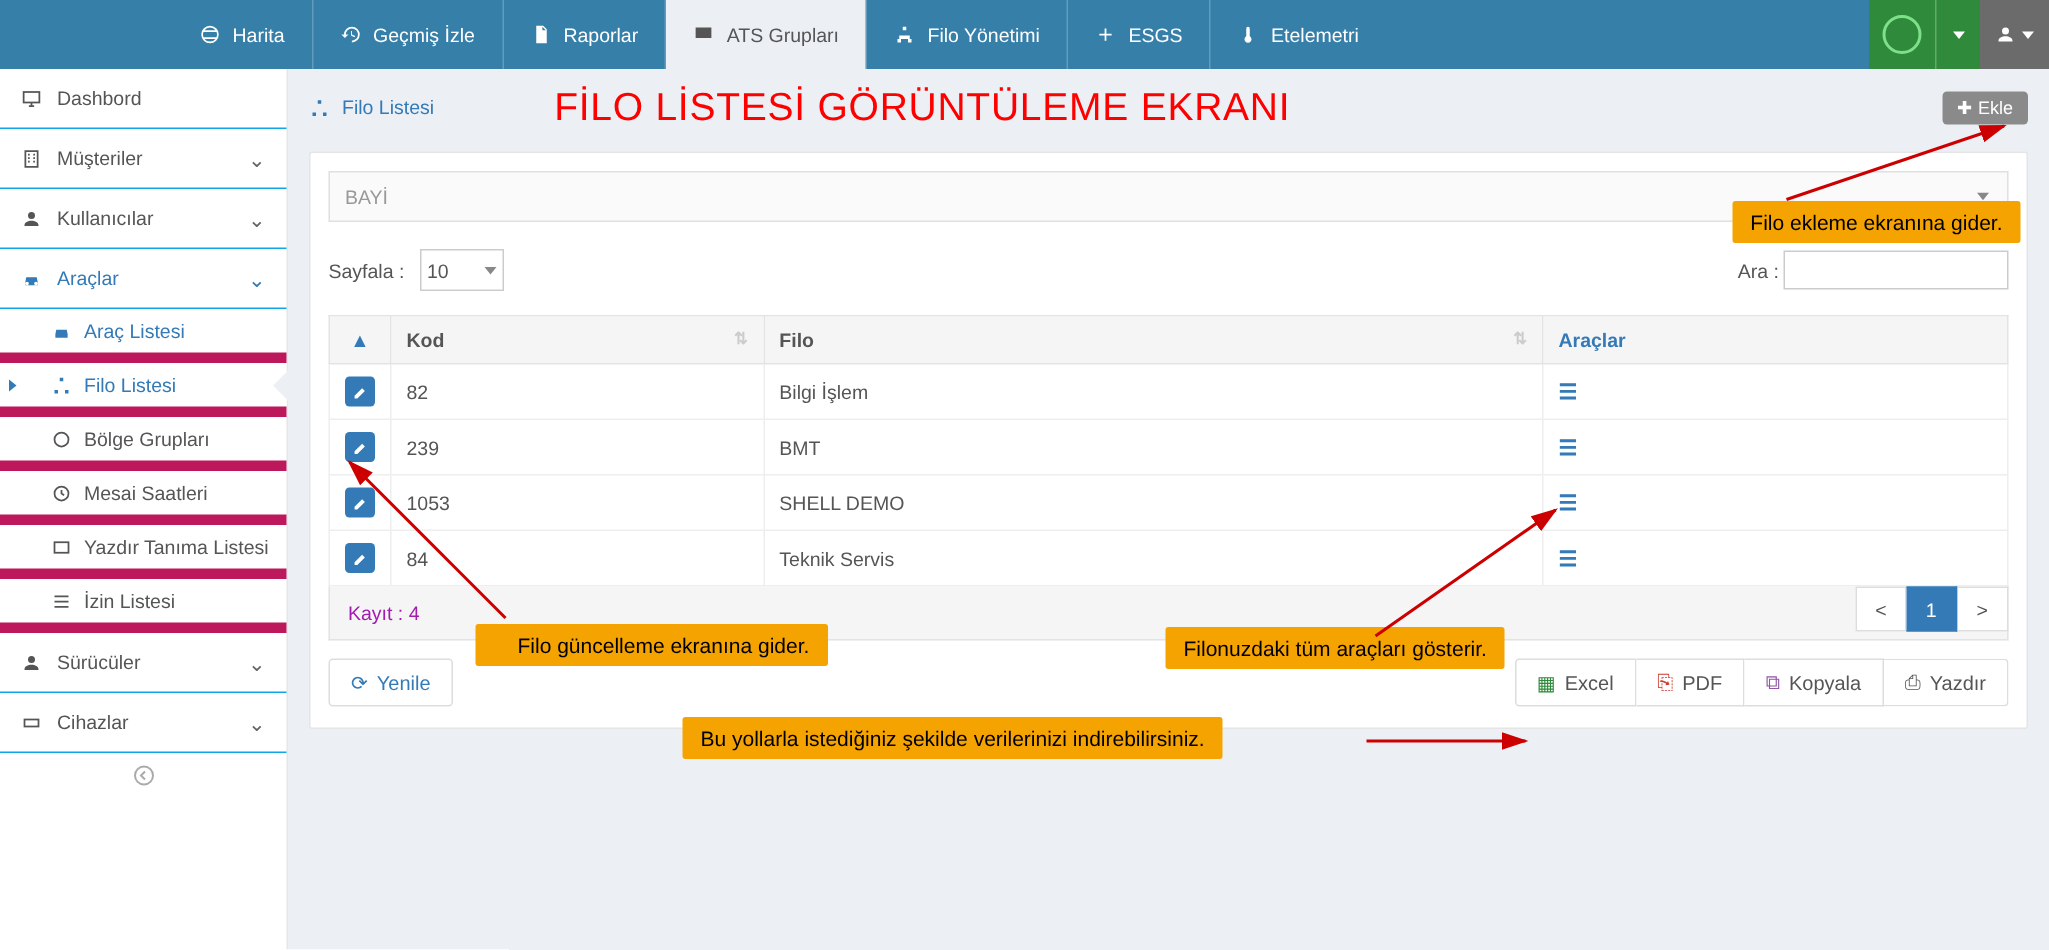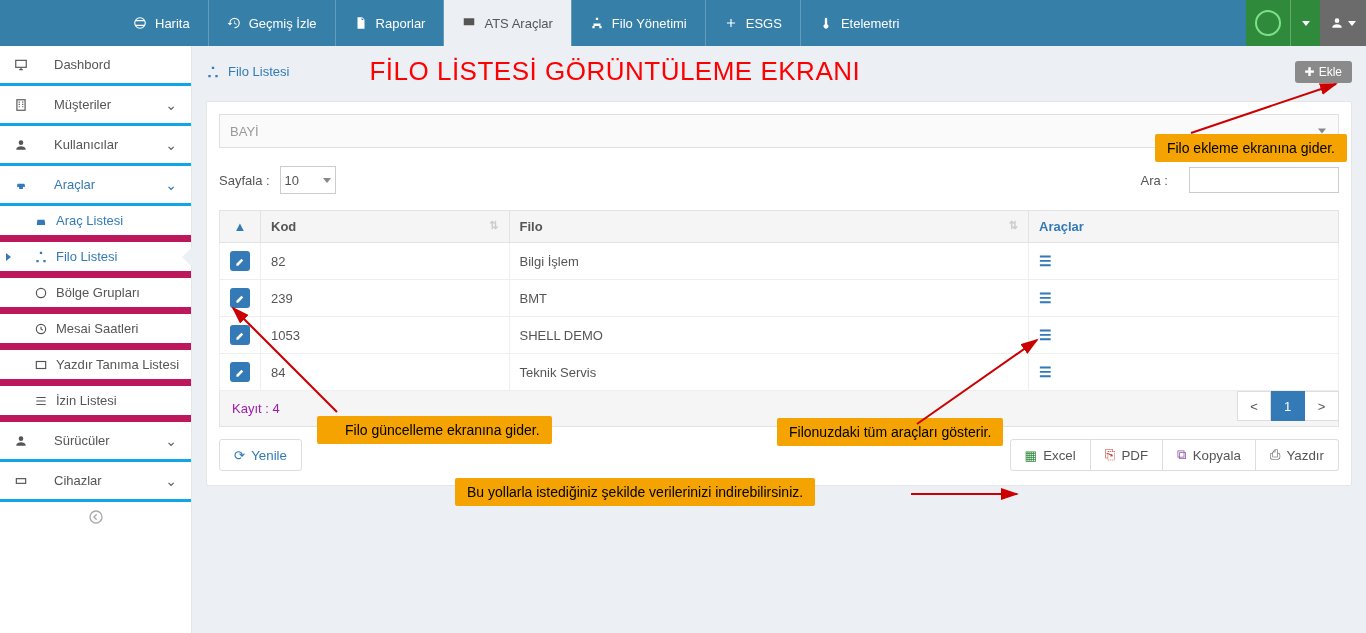--- a/index.html
+++ b/index.html
@@ -14,21 +14,21 @@
 .topnav .flex-grow { flex: 1; }
 .topnav .green-btn { width: 44px; display:flex; align-items:center; justify-content:center; background:#2f8b3b; cursor:pointer; }
 .topnav .green-btn .circle { width:26px; height:26px; border:2px solid #7fe08a; border-radius:50%; }
 .topnav .green-caret { width:30px; display:flex; align-items:center; justify-content:center; background:#2f8b3b; border-left:1px solid rgba(255,255,255,.25); cursor:pointer; color:#fff;}
 .topnav .user-caret { width:46px; display:flex; align-items:center; justify-content:center; background:#6b6b6b; cursor:pointer; color:#fff; gap:4px;}
 
 .layout { display:flex; }
 
 
 .sidebar { width: 192px; background:#fff; border-right:1px solid #e6e6e6; min-height:587px; position:relative; }
-.sb-row { display:flex; align-items:center; height:40px; padding:0 14px; gap:26px; border-bottom:3px solid #0ea5e9; color:#555; cursor:pointer; }
+.sb-row { display:flex; align-items:center; height:40px; padding:0 14px; gap:10px; border-bottom:1px solid #0ea5e9; color:#555; cursor:pointer; }
 .sb-row .chev { margin-left:auto; color:#666; font-size:14px; }
 .sb-row.bold { font-weight:500; }
 .sb-row.active-group { color:#337ab7; }
 .sb-sub { display:flex; align-items:center; height:36px; padding-left:34px; gap:8px; color:#555; cursor:pointer; border-bottom:7px solid #be185d; position:relative; }
 .sb-sub.active { color:#337ab7; background:#fff; }
 .sb-sub.active::before { content:""; position:absolute; left:6px; top:50%; transform:translateY(-50%); width:0;height:0;border-top:4px solid transparent;border-bottom:4px solid transparent;border-left:5px solid #337ab7; }
 .sb-sub.active::after { content:""; position:absolute; right:-1px; top:50%; transform:translateY(-50%); width:0;height:0;border-top:10px solid transparent;border-bottom:10px solid transparent;border-right:10px solid #ecf0f5; }
 .sb-collapse { height:30px; display:flex; align-items:center; justify-content:center; color:#888; cursor:pointer; }
 
 
@@ -39,21 +39,21 @@
 .btn-add { margin-left:auto; background:#8a8a8a; color:#fff; border:none; border-radius:3px; padding:4px 10px; font-size:12px; display:flex; align-items:center; gap:4px; cursor:pointer;}
 
 .panel { background:#fff; border:1px solid #e5e5e5; border-radius:2px; padding:12px 12px 14px 12px; margin-top:14px; position:relative; }
 
 .bayi-select { width:100%; height:34px; border:1px solid #e0e0e0; background:#fafafa; padding:0 10px; color:#999; display:flex; align-items:center; position:relative; cursor:pointer;}
 .bayi-select .tri { position:absolute; right:12px; top:50%; transform:translateY(-50%); width:0;height:0;border-left:4px solid transparent;border-right:4px solid transparent;border-top:5px solid #888;}
 
 .controls-row { display:flex; align-items:center; margin-top:18px; gap:10px;}
 .page-select { height:28px; border:1px solid #ccc; background:#fff; width:56px; display:flex; align-items:center; justify-content:space-between; padding:0 4px; color:#555; cursor:pointer;}
 .page-select .tri { width:0;height:0;border-left:4px solid transparent;border-right:4px solid transparent;border-top:5px solid #888;}
-.search-wrap { margin-left:auto; display:flex; align-items:center; gap:21px; }
+.search-wrap { margin-left:auto; display:flex; align-items:center; gap:3px; }
 .search-input { height:26px; width:150px; border:1px solid #ccc; padding:0 6px; }
 
 table.grid { width:100%; border-collapse:collapse; margin-top:16px; }
 table.grid th { background:#f5f5f5; border:1px solid #e3e3e3; text-align:left; padding:8px 10px; font-weight:600; color:#555; position:relative; }
 table.grid th.sortable::after { content:"⇅"; position:absolute; right:10px; color:#ccc; font-size:11px;}
 table.grid th.sort-col { width:34px; color:#337ab7; text-align:center;}
 table.grid th.araclar { color:#337ab7; width:310px;}
 table.grid td { border:1px solid #eee; padding:8px 10px; }
 table.grid td.edit-cell { width:34px; text-align:center;}
 .edit-btn { width:20px; height:20px; background:#337ab7; border-radius:3px; display:inline-flex; align-items:center; justify-content:center; cursor:pointer;}
@@ -114,21 +114,21 @@
         <path d="M6 2h8l4 4v16H6zM13 3v4h4"></path>
       </svg>
     <span>Raporlar</span>
   </div>
   <div class="nav-sep"></div>
 
   <div class="nav-item active">
     <svg viewBox="0 0 24 24">
         <path d="M3 4h18v12H3zM9 20h6M12 16v4"></path>
       </svg>
-    <span>ATS Araçlar</span>
+    <span>ATS Grupları</span>
   </div>
   <div class="nav-sep"></div>
 
   <div class="nav-item">
     <svg viewBox="0 0 24 24">
         <path d="M10 3h4v4h-4zM4 17h4v4H4zm12 0h4v4h-4zM12 7v6M6 17v-4h12v4"></path>
       </svg>
     <span>Filo Yönetimi</span>
   </div>
   <div class="nav-sep"></div>

